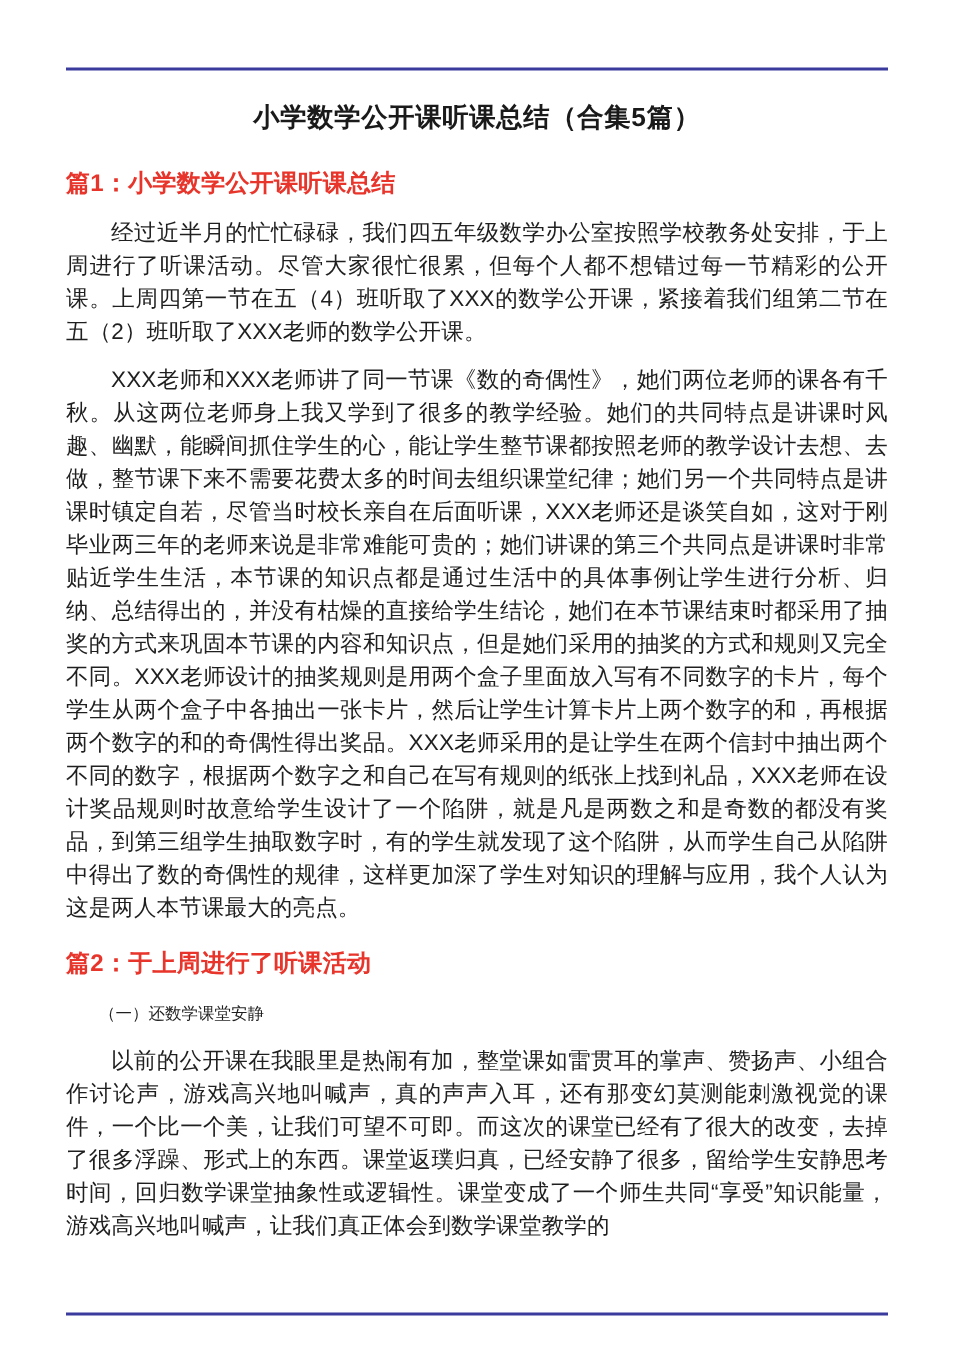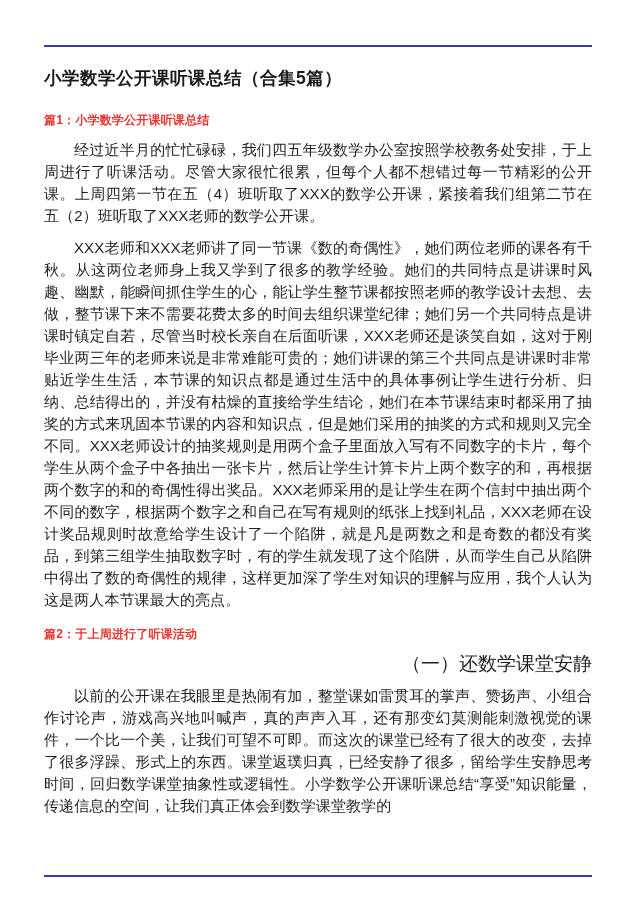--- a/index.html
+++ b/index.html
@@ -37,55 +37,54 @@
     position: absolute;
     left: 44px;
     top: 66px;
     width: 548px;
   }
 
   .doc-title {
     font-size: 17.5px;
     font-weight: bold;
     color: #1a1a1a;
-    text-align: left;
+    text-align: center;
     letter-spacing: 0.5px;
     margin: 0 0 20px 0;
     line-height: 1.4;
   }
 
   .section-heading {
-    font-size: 12px;
+    font-size: 16px;
     font-weight: bold;
     color: #e8352b;
     margin: 0 0 10px 0;
     line-height: 1.5;
     letter-spacing: 0.2px;
   }
 
   .para {
     font-size: 15px;
     color: #1f1f1f;
     line-height: 22px;
     margin: 0 0 10px 0;
     text-align: justify;
     text-justify: inter-ideograph;
     text-indent: 2em;
     letter-spacing: 0.1px;
     word-break: break-all;
   }
 
   .subheading {
-    font-size: 19px;
+    font-size: 11px;
     color: #1f1f1f;
     line-height: 22px;
     margin: 0 0 10px 0;
     text-indent: 2em;
     font-weight: normal;
-    text-align: right;
   }
 
   .spacer-sm { height: 4px; }
 </style>
 </head>
 <body>
 
 <div class="page">
 
   <div class="rule rule-top"></div>
@@ -101,19 +100,19 @@
     <p class="para">XXX老师和XXX老师讲了同一节课《数的奇偶性》，她们两位老师的课各有千秋。从这两位老师身上我又学到了很多的教学经验。她们的共同特点是讲课时风趣、幽默，能瞬间抓住学生的心，能让学生整节课都按照老师的教学设计去想、去做，整节课下来不需要花费太多的时间去组织课堂纪律；她们另一个共同特点是讲课时镇定自若，尽管当时校长亲自在后面听课，XXX老师还是谈笑自如，这对于刚毕业两三年的老师来说是非常难能可贵的；她们讲课的第三个共同点是讲课时非常贴近学生生活，本节课的知识点都是通过生活中的具体事例让学生进行分析、归纳、总结得出的，并没有枯燥的直接给学生结论，她们在本节课结束时都采用了抽奖的方式来巩固本节课的内容和知识点，但是她们采用的抽奖的方式和规则又完全不同。XXX老师设计的抽奖规则是用两个盒子里面放入写有不同数字的卡片，每个学生从两个盒子中各抽出一张卡片，然后让学生计算卡片上两个数字的和，再根据两个数字的和的奇偶性得出奖品。XXX老师采用的是让学生在两个信封中抽出两个不同的数字，根据两个数字之和自己在写有规则的纸张上找到礼品，XXX老师在设计奖品规则时故意给学生设计了一个陷阱，就是凡是两数之和是奇数的都没有奖品，到第三组学生抽取数字时，有的学生就发现了这个陷阱，从而学生自己从陷阱中得出了数的奇偶性的规律，这样更加深了学生对知识的理解与应用，我个人认为这是两人本节课最大的亮点。</p>
 
 
     <div class="spacer-sm"></div>
 
     <h2 class="section-heading">篇2：于上周进行了听课活动</h2>
 
 
     <p class="subheading">（一）还数学课堂安静</p>
 
-    <p class="para">以前的公开课在我眼里是热闹有加，整堂课如雷贯耳的掌声、赞扬声、小组合作讨论声，游戏高兴地叫喊声，真的声声入耳，还有那变幻莫测能刺激视觉的课件，一个比一个美，让我们可望不可即。而这次的课堂已经有了很大的改变，去掉了很多浮躁、形式上的东西。课堂返璞归真，已经安静了很多，留给学生安静思考时间，回归数学课堂抽象性或逻辑性。小学数学公开课听课总结“享受”知识能量，传递信息的空间，让我们真正体会到数学课堂教学的</p>
+    <p class="para">以前的公开课在我眼里是热闹有加，整堂课如雷贯耳的掌声、赞扬声、小组合作讨论声，游戏高兴地叫喊声，真的声声入耳，还有那变幻莫测能刺激视觉的课件，一个比一个美，让我们可望不可即。而这次的课堂已经有了很大的改变，去掉了很多浮躁、形式上的东西。课堂返璞归真，已经安静了很多，留给学生安静思考时间，回归数学课堂抽象性或逻辑性。课堂变成了一个师生共同“享受”知识能量，游戏高兴地叫喊声，让我们真正体会到数学课堂教学的</p>
 
   </div>
 
   <div class="rule rule-bottom"></div>
 
 </div>
 
 </body></html>

